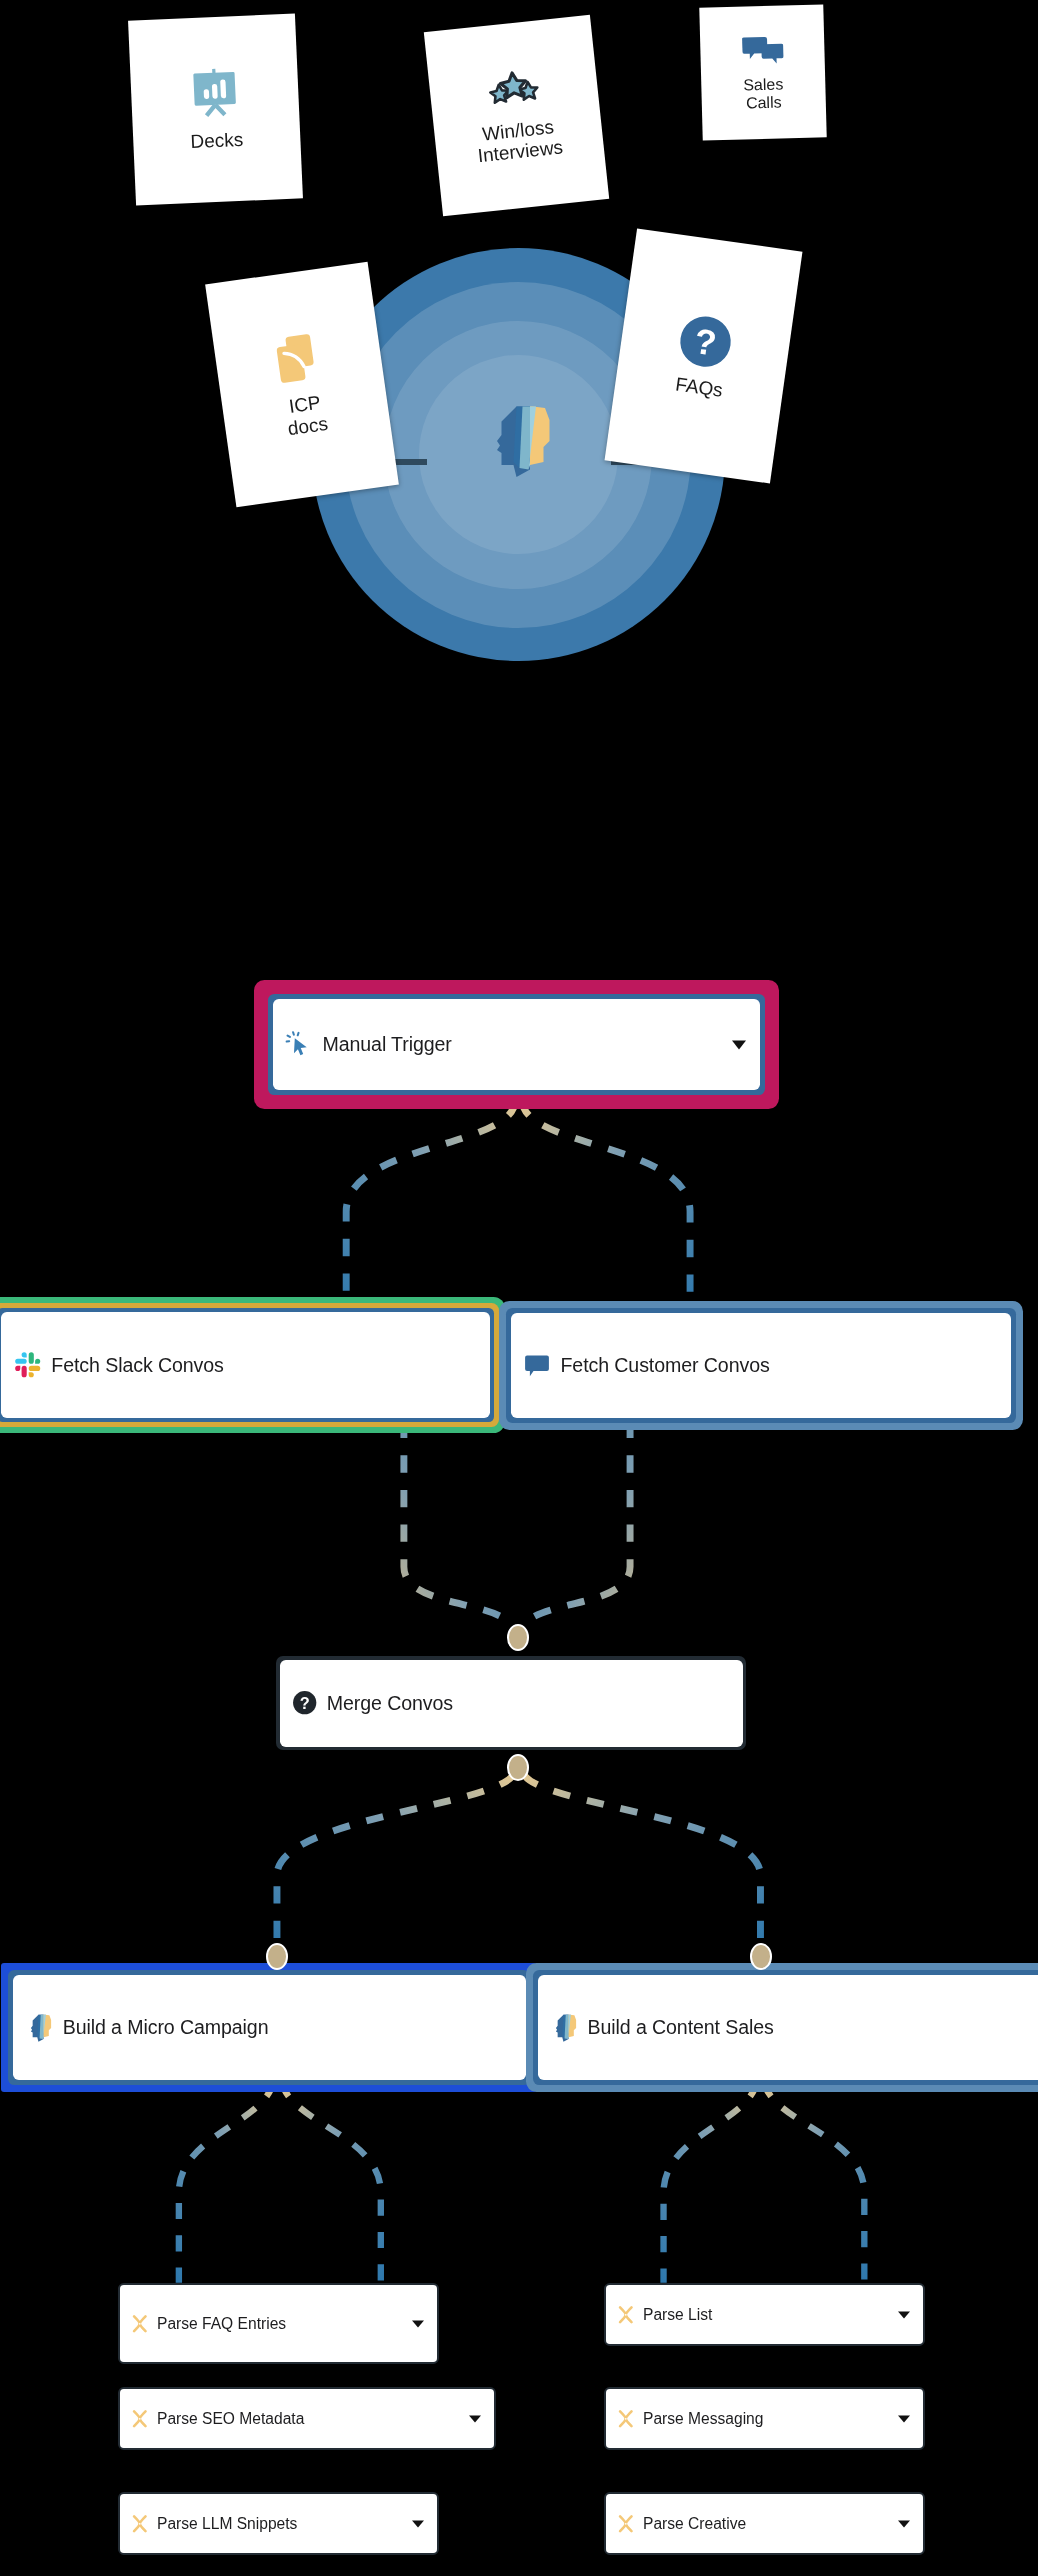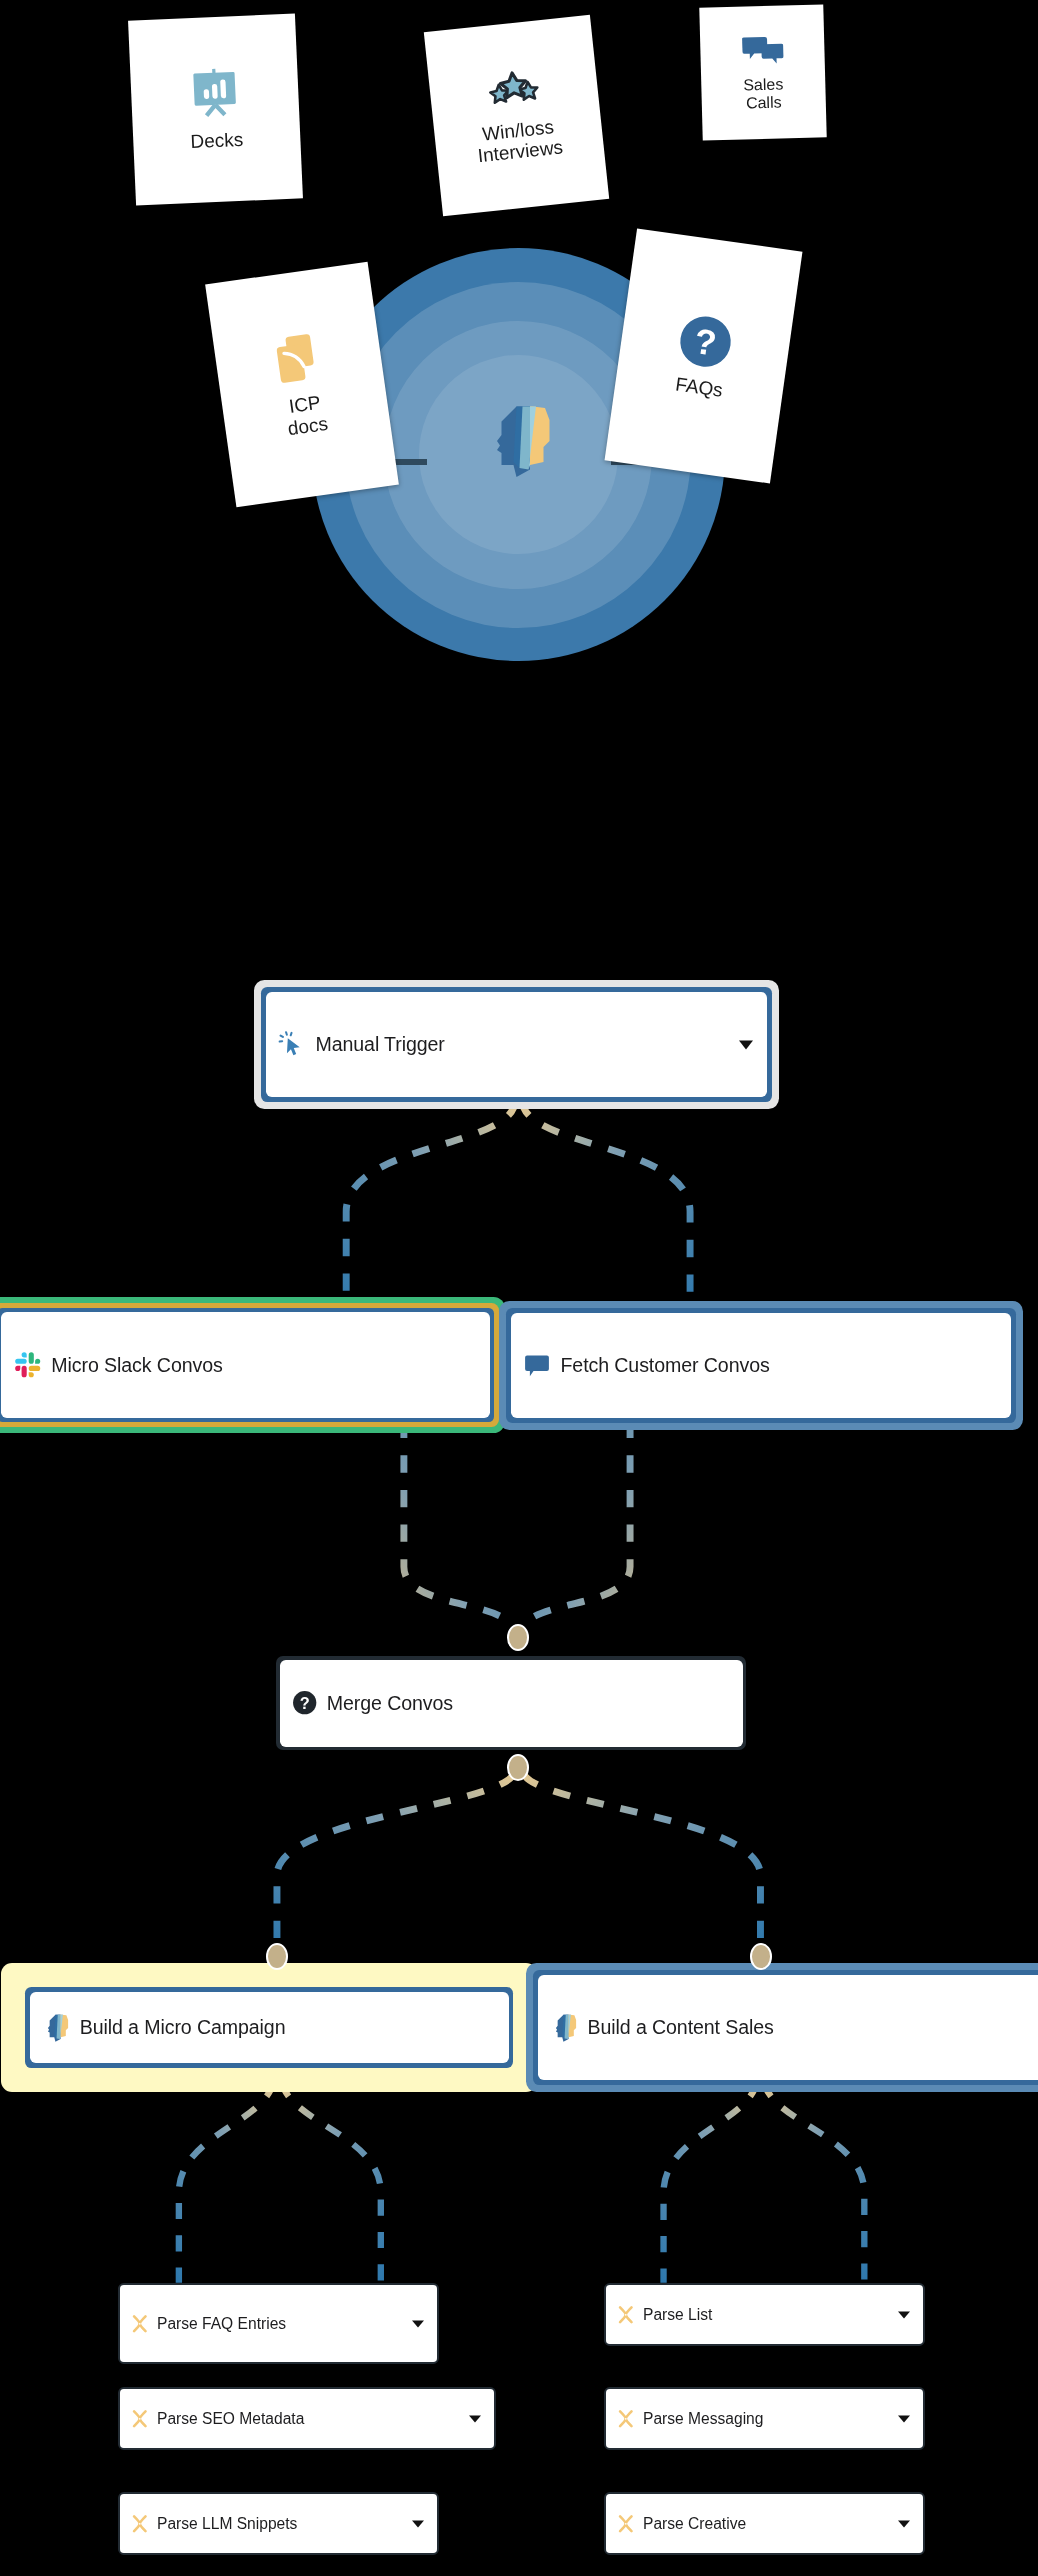--- a/index.html
+++ b/index.html
@@ -211,21 +211,21 @@
       </svg>
         </div>
         <div class="plabel" style="font-size:19px;margin-top:8px;">
           <div>FAQs</div>
         </div>
       </div>
     </div>
 
   <div id="nodes-layer">
       <div class="node" style="left: 254px; top: 980px; width: 525px; height: 129px;">
-        <div style="background:#e5e5e5;border-radius:10.4px;padding:7px;width:100%;height:100%;">
+        <div style="background:#be185d;border-radius:10.4px;padding:14px;width:100%;height:100%;">
            <div style="background:#35699b;border-radius:6.3px;padding:4.6px;width:100%;height:100%;">
              <div class="node-inner">
          <span class="node-icon">
                 <svg width="28" height="28" viewBox="0 0 24 24">
         <path d="M8.4 6.2 L18.6 13.9 L13.5 14.5 L15.6 19.7 L13.2 20.8 L11.1 15.6 L7.7 19z" fill="#3a7fb5"></path>
         <path d="M7.6 3.2 L6.9 1 M4.2 5.1 L2.2 3.9 M10.9 3.7 L11.6 1.6 M3.6 8.7 L1.4 9" stroke="#3a7fb5" stroke-width="1.7" stroke-linecap="round"></path>
       </svg>
               </span>
          <span class="node-label">Manual Trigger</span>
          <span class="caret"></span>
@@ -239,21 +239,21 @@
              <div style="background:#35699b;border-radius:5.2px;padding:4px;width:100%;height:100%;">
                <div class="node-inner">
          <span class="node-icon">
                   <svg width="28" height="28" viewBox="0 0 24 24">
         <path d="M5.4 14.9a2.2 2.2 0 1 1-2.2-2.2h2.2zM6.5 14.9a2.2 2.2 0 0 1 4.4 0v5.5a2.2 2.2 0 1 1-4.4 0z" fill="#E01E5A"></path>
         <path d="M8.7 5.5a2.2 2.2 0 1 1 2.2-2.2v2.2zM8.7 6.6a2.2 2.2 0 0 1 0 4.4H3.2a2.2 2.2 0 1 1 0-4.4z" fill="#36C5F0"></path>
         <path d="M18.1 8.8a2.2 2.2 0 1 1 2.2 2.2h-2.2zM17 8.8a2.2 2.2 0 0 1-4.4 0V3.3a2.2 2.2 0 1 1 4.4 0z" fill="#2EB67D"></path>
         <path d="M14.8 18.2a2.2 2.2 0 1 1-2.2 2.2v-2.2zM14.8 17.1a2.2 2.2 0 0 1 0-4.4h5.5a2.2 2.2 0 1 1 0 4.4z" fill="#ECB22E"></path>
       </svg>
                 </span>
-         <span class="node-label">Micro Slack Convos</span>
+         <span class="node-label">Fetch Slack Convos</span>
 
        </div>
              </div>
            </div>
          </div>
       </div>
       <div class="node" style="left: 499px; top: 1301px; width: 524px; height: 129px;">
         <div style="background:#5b8bb5;border-radius:10.4px;padding:7px;width:100%;height:100%;">
            <div style="background:#35699b;border-radius:6.3px;padding:4.6px;width:100%;height:100%;">
              <div class="node-inner">
@@ -276,21 +276,21 @@
         <circle cx="12" cy="12" r="11" fill="#20262c"></circle>
         <text x="12" y="17.6" font-family="Liberation Sans, sans-serif" font-size="15.5" font-weight="bold" fill="#fff" text-anchor="middle">?</text>
       </svg>
             </span>
          <span class="node-label">Merge Convos</span>
 
        </div>
          </div>
       </div>
       <div class="node" style="left: 1.2px; top: 1963px; width: 536px; height: 129px;">
-        <div style="background:#fef9c3;border-radius:11px;padding:24px;width:100%;height:100%;">
+        <div style="background:#1d4ed8;border-radius:3px;padding:7px;width:100%;height:100%;">
            <div style="background:#35699b;border-radius:6.3px;padding:4.6px;width:100%;height:100%;">
              <div class="node-inner">
          <span class="node-icon">
                 <svg width="28" height="30" viewBox="0 0 46 52">
         <path d="M22 3 L31 3 L31 45 L22 50 L20 42 L12 42 L12 34 L9 32 L11 29 L9 26 L12 22 L12 13Z" fill="#35699b"></path>
         <path d="M22 3 L31 3 L24 44 L20 40 Z" fill="#2f6ea3"></path>
         <path d="M26 3 L35 3 L30 45 L24 44 Z" fill="#7fb6cb"></path>
         <path d="M33 3 L41 4 L44 12 L44 26 L40 30 L40 40 L31 42 L31 3 Z" fill="#f4c878"></path>
         <path d="M31 3 L35 3 L30 45 L31 42 Z" fill="#9fd0de"></path>
       </svg>

